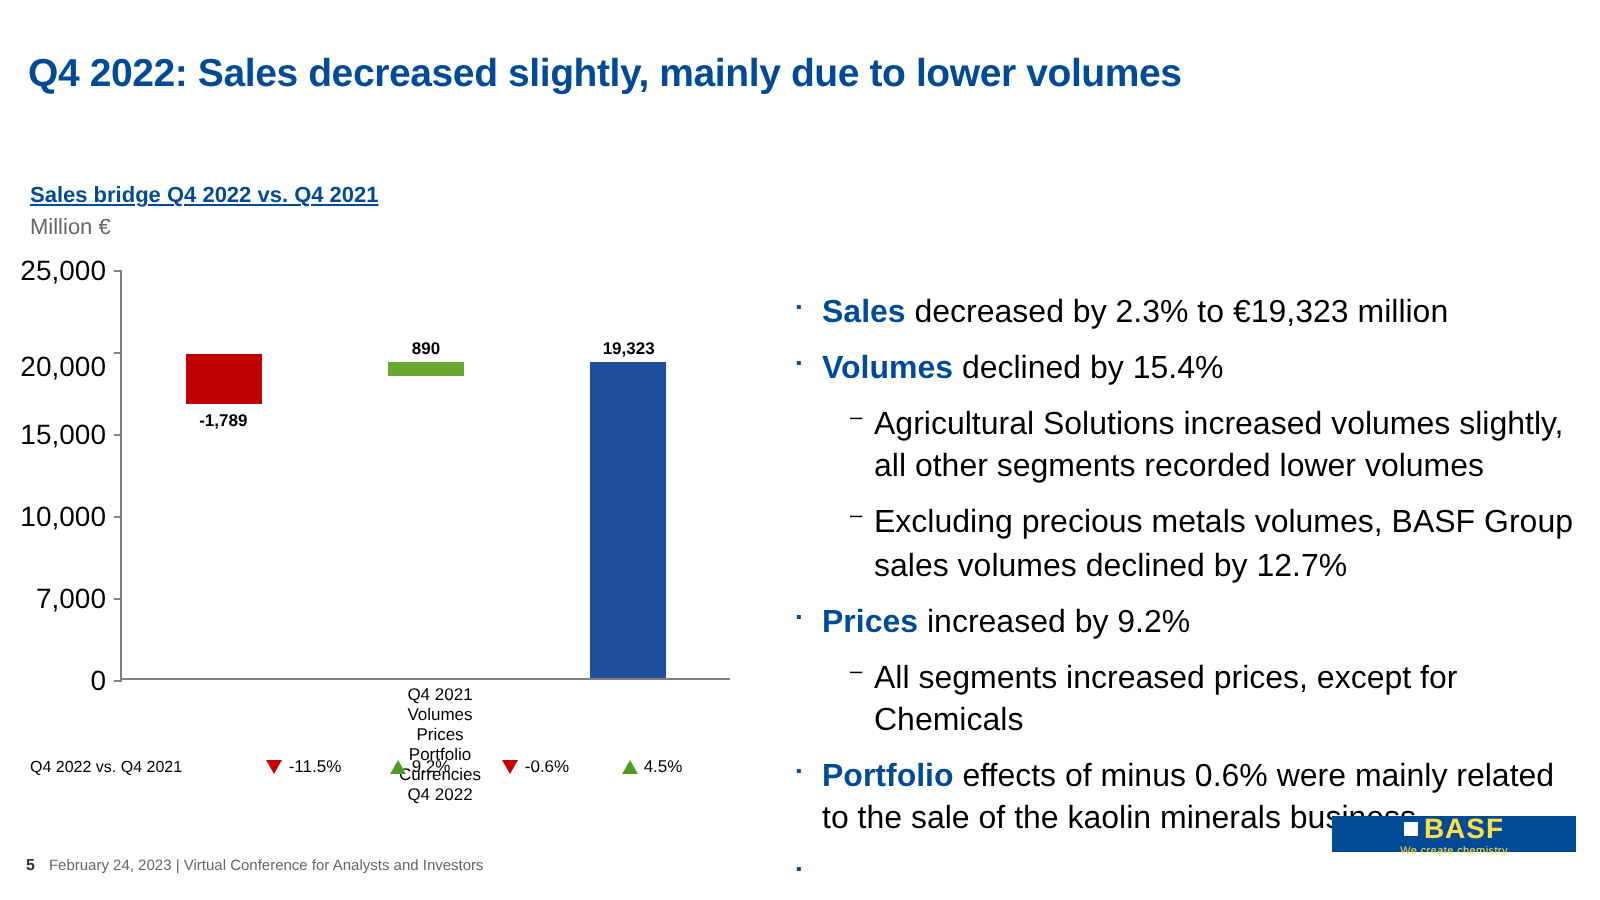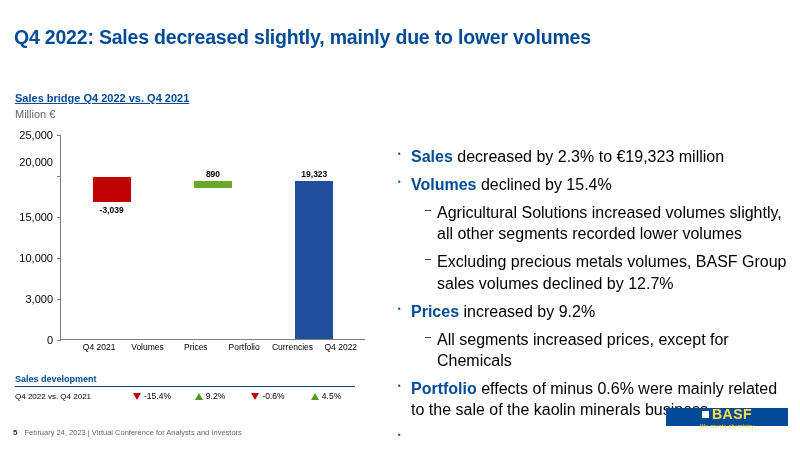--- a/index.html
+++ b/index.html
@@ -55,21 +55,21 @@
   .y-axis-labels {
     position: absolute;
     left: 0;
     top: 0;
     width: 42px;
     height: 205px;
   }
   .y-tick {
     position: absolute;
     right: 4px;
-    font-size: 11px;
+    font-size: 14px;
     color: #000000;
     transform: translateY(-50%);
     white-space: nowrap;
   }
   .plot {
     position: absolute;
     left: 45px;
     top: 0;
     right: 0;
     height: 205px;
@@ -109,20 +109,21 @@
     font-weight: bold;
     color: #000000;
     white-space: nowrap;
   }
   .x-axis-labels {
     position: absolute;
     left: 60px;
     right: 0;
     top: 207px;
     display: flex;
+    flex-direction: column;
   }
   .x-tick {
     flex: 1;
     text-align: center;
     font-size: 8.5px;
     color: #000000;
   }
 
   
   .bullets {
@@ -259,31 +260,31 @@
 <div class="slide">
 
   <div class="title">Q4 2022: Sales decreased slightly, mainly due to lower volumes</div>
 
   <div class="subtitle">Sales bridge Q4 2022 vs. Q4 2021</div>
   <div class="units">Million €</div>
 
   <div class="chart-area">
     <div class="y-axis-labels" id="yaxis">
         <div class="y-tick" style="top: 205px;">0</div>
-        <div class="y-tick" style="top: 164px;">3,000</div>
+        <div class="y-tick" style="top: 164px;">7,000</div>
         <div class="y-tick" style="top: 123px;">10,000</div>
         <div class="y-tick" style="top: 82px; margin-left: 44px;">15,000</div>
-        <div class="y-tick" style="top: 27px; text-align: center;">20,000</div>
+        <div class="y-tick" style="top: 48px; text-align: center;">20,000</div>
         <div class="y-tick" style="top: 0px;">25,000</div>
       </div>
     <div class="plot">
       <div class="bars" id="bars">
           <div class="bar-slot">
             <div class="bar" style="background: rgb(192, 0, 0); height: 24.9198px; bottom: 137.243px;"></div>
-            <div class="bar-label" style="bottom: 124.243px;">-3,039</div>
+            <div class="bar-label" style="bottom: 124.243px;">-1,789</div>
           </div>
           <div class="bar-slot">
             <div class="bar" style="background: rgb(106, 168, 45); height: 7.298px; bottom: 151.151px;"></div>
             <div class="bar-label" style="bottom: 160.449px;">890</div>
           </div>
           <div class="bar-slot">
             <div class="bar" style="background: rgb(31, 78, 156); height: 158.449px; bottom: 0px;"></div>
             <div class="bar-label" style="bottom: 160.449px; text-align: right;">19,323</div>
           </div>
         </div>
@@ -332,27 +333,26 @@
       <div class="b-row">
         <div class="b-mark">▪</div>
         <div class="b-text"><b>Portfolio</b> effects of minus 0.6% were mainly related to the sale of the kaolin minerals business</div>
       </div>
       <div class="b-row">
         <div class="b-mark">▪</div>
       </div>
     </div>
 
   <div class="devbox">
-    <div class="dev-title">Sales development</div>
     <div class="dev-row">
       <div class="dev-label">Q4 2022 vs. Q4 2021</div>
       <div id="devcells" style="display:flex;">
           <div class="dev-cell">
             <span class="arrow-down"></span>
-            <span>-15.4%</span>
+            <span>-11.5%</span>
           </div>
           <div class="dev-cell">
             <span class="arrow-up"></span>
             <span>9.2%</span>
           </div>
           <div class="dev-cell">
             <span class="arrow-down"></span>
             <span>-0.6%</span>
           </div>
           <div class="dev-cell">

